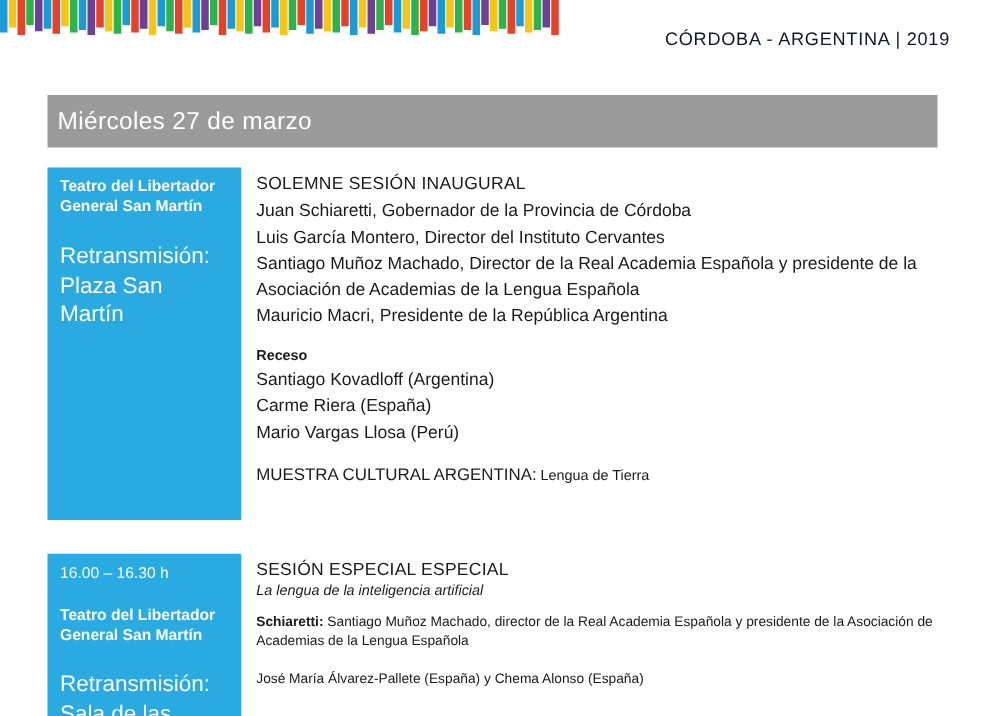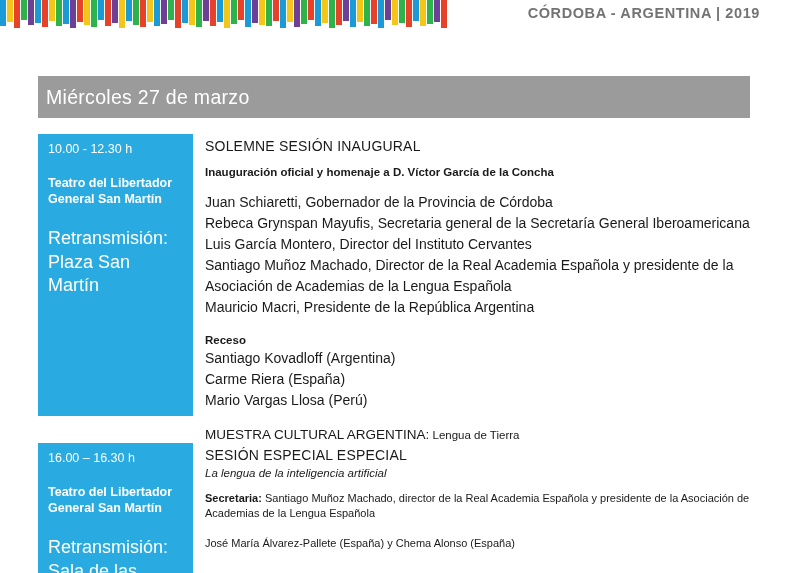--- a/index.html
+++ b/index.html
@@ -30,25 +30,25 @@
     display: flex;
     align-items: flex-start;
   }
   .flag-strip .bar {
     width: 6px;
     margin-right: 1px;
   }
   .header-title {
     position: absolute;
     right: 28px;
-    top: 5px;
+    top: 24px;
     font-size: 14.5px;
-    font-weight: bold;
+    font-weight: normal;
     letter-spacing: 0.6px;
-    color: #737373;
+    color: #0f172a;
     white-space: nowrap;
   }
 
   
   .day-banner {
     position: absolute;
     left: 38px;
     top: 76px;
     width: 712px;
     height: 42px;
@@ -233,30 +233,27 @@
     </div>
   <div class="header-title">CÓRDOBA - ARGENTINA | 2019</div>
 </div>
 
 <div class="day-banner">
   <div class="day-banner-text">Miércoles 27 de marzo</div>
 </div>
 
 <div class="session" id="session-0">
   <div class="time-block">
-    <div class="time-label">10.00 - 12.30 h</div>
     <div class="venue">Teatro del Libertador General San Martín</div>
     <div class="retrans">Retransmisión: Plaza San Martín</div>
   </div>
   <div class="content-block">
     <div class="session-title">SOLEMNE SESIÓN INAUGURAL</div>
-    <div class="session-bold-line">Inauguración oficial y homenaje a D. Víctor García de la Concha</div>
     <ul class="people-list">
       <li>Juan Schiaretti, Gobernador de la Provincia de Córdoba</li>
-      <li>Rebeca Grynspan Mayufis, Secretaria general de la Secretaría General Iberoamericana</li>
       <li>Luis García Montero, Director del Instituto Cervantes</li>
       <li>Santiago Muñoz Machado, Director de la Real Academia Española y presidente de la Asociación de Academias de la Lengua Española</li>
       <li>Mauricio Macri, Presidente de la República Argentina</li>
     </ul>
     <div class="sub-head">Receso</div>
     <ul class="people-list">
       <li>Santiago Kovadloff (Argentina)</li>
       <li>Carme Riera (España)</li>
       <li>Mario Vargas Llosa (Perú)</li>
     </ul>
@@ -269,17 +266,17 @@
 <div class="session" id="session-1">
   <div class="time-block">
     <div class="time-label">16.00 – 16.30 h</div>
     <div class="venue">Teatro del Libertador General San Martín</div>
     <div class="retrans">Retransmisión: Sala de las Américas – Pabellón Argentina (UNC)</div>
   </div>
   <div class="content-block">
     <div class="session-title">SESIÓN ESPECIAL ESPECIAL</div>
     <div class="session-subtitle-italic">La lengua de la inteligencia artificial</div>
     <div class="presenter-line">
-      <span class="presenter-label">Secretaria:</span><span> Santiago Muñoz Machado, director de la Real Academia Española y presidente de la Asociación de Academias de la Lengua Española</span>
+      <span class="presenter-label">Schiaretti:</span><span> Santiago Muñoz Machado, director de la Real Academia Española y presidente de la Asociación de Academias de la Lengua Española</span>
     </div>
     <div class="plain-line">José María Álvarez-Pallete (España) y Chema Alonso (España)</div>
   </div>
 </div>
 
 </body></html>

